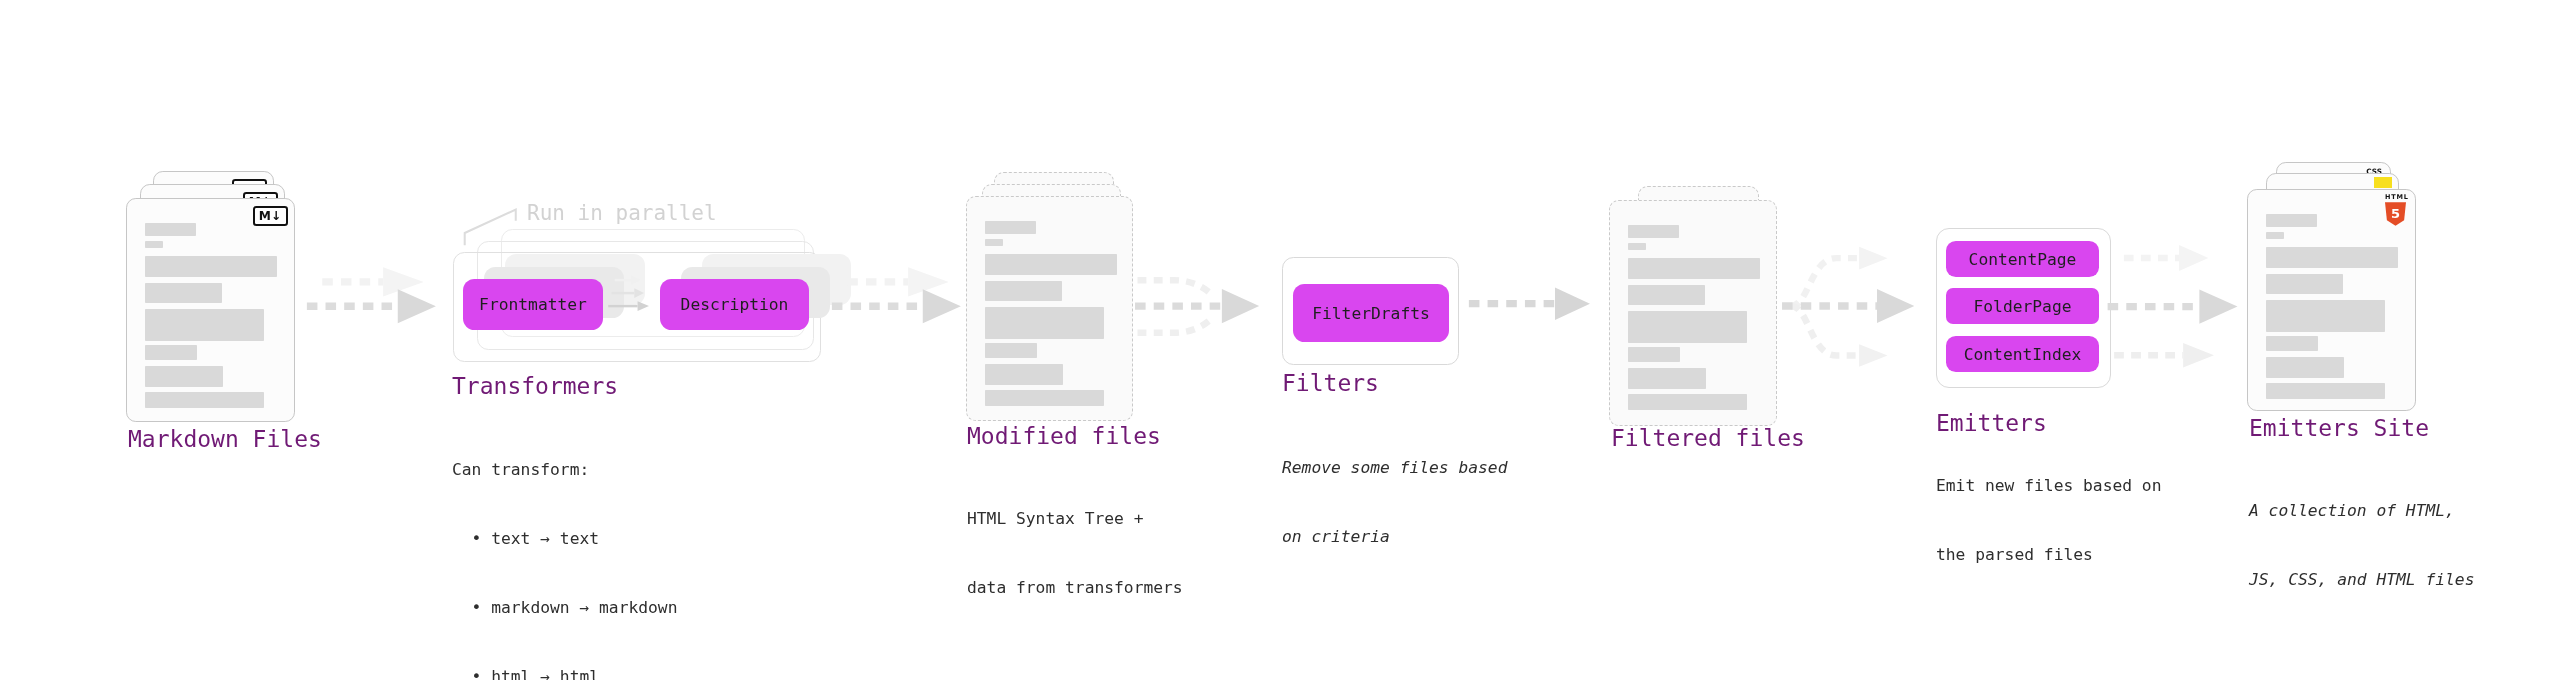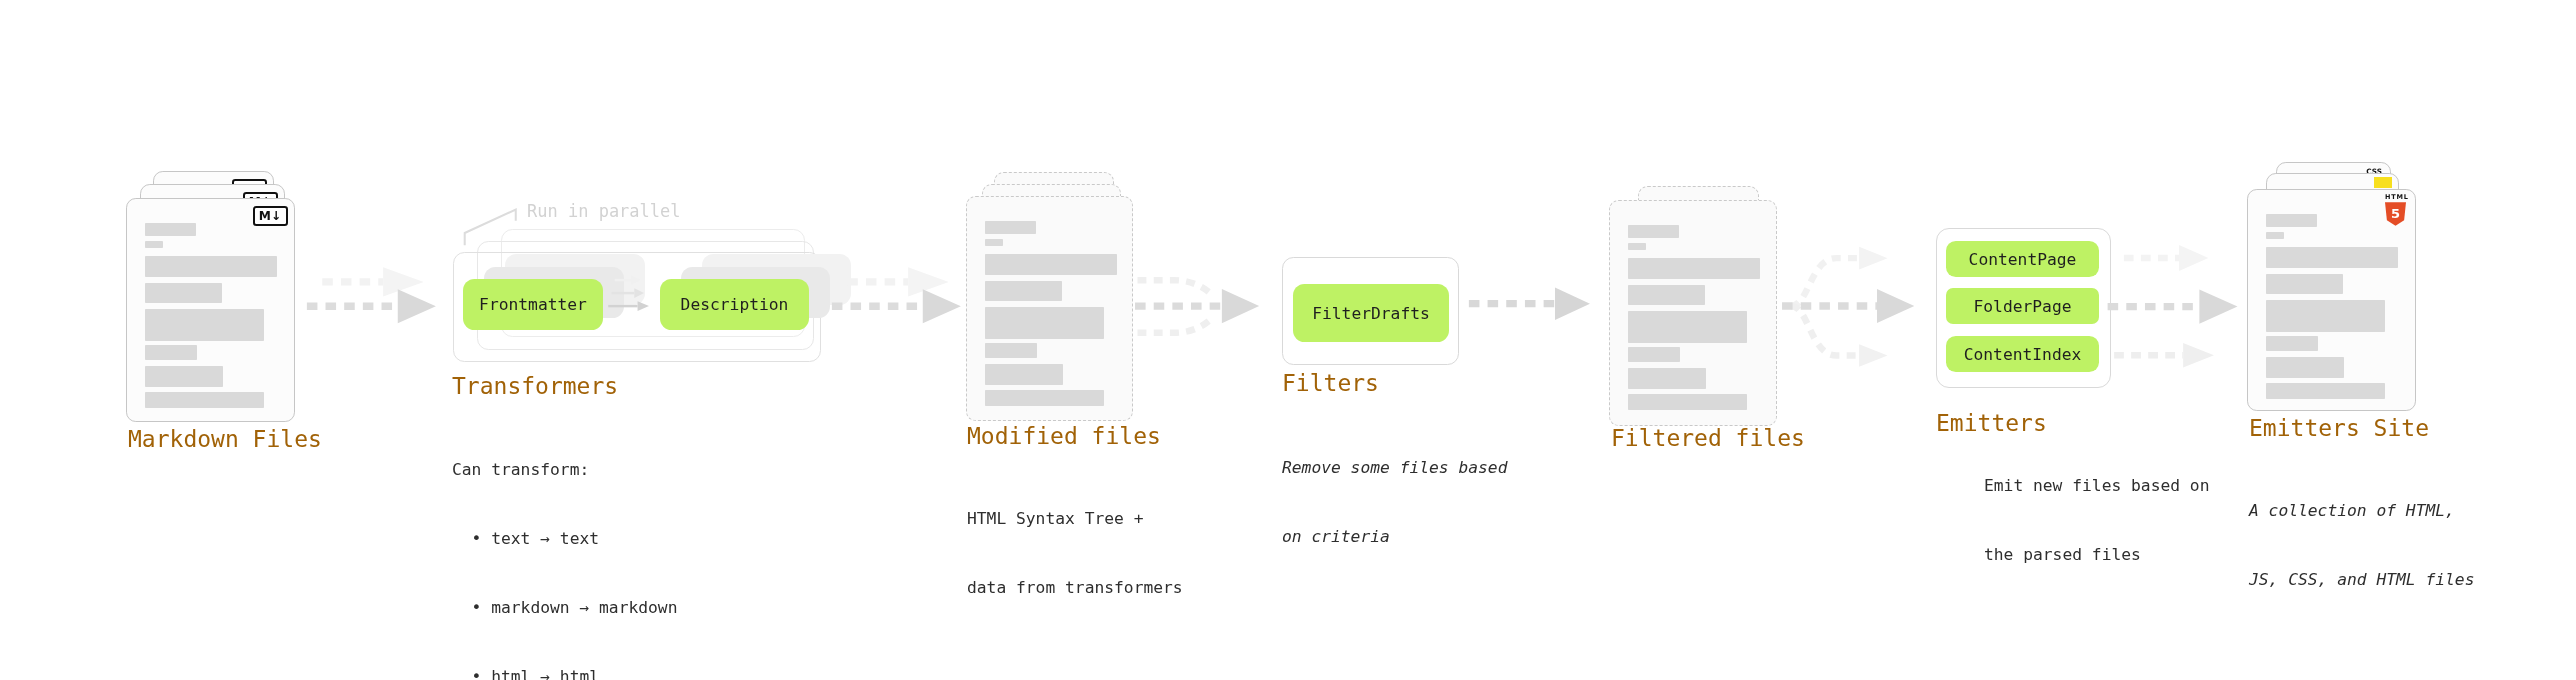--- a/index.html
+++ b/index.html
@@ -6,23 +6,23 @@
   .canvas{position:relative;width:2576px;height:681px;background:#ffffff;overflow:hidden;
           font-family:"DejaVu Sans Mono","Liberation Mono",monospace;color:#1c1c1c;}
 
   
   .abs{position:absolute;}
   .doc{position:absolute;border-radius:9.8px;background:#fcfcfc;}
   .doc.solid{border:1.6px solid #c6c6c6;}
   .doc.dashed{border:1.6px dashed #c9c9c9;background:#fafafa;}
   .doc-bars{position:absolute;left:18px;top:24.4px;}
   .bar{background:#d9d9d9;border-radius:0.8px;}
-  .stage-title{position:absolute;font-size:23px;line-height:1;color:#a16207;white-space:pre;}
+  .stage-title{position:absolute;font-size:23px;line-height:1;color:#701a75;white-space:pre;}
   .stage-desc{position:absolute;font-size:16.3px;line-height:23px;color:#2e2e2e;white-space:pre;}
-  .node{position:absolute;background:#bef264;border-radius:11.4px;display:flex;align-items:center;
+  .node{position:absolute;background:#d946ef;border-radius:11.4px;display:flex;align-items:center;
         justify-content:center;font-size:16.3px;color:#1f1f1f;white-space:pre;}
   .ghost1{background:#e9e9e9;}
   .ghost2{background:#f2f2f2;}
 
   
   #md-back2{left:153px;top:171px;width:119px;height:203px;}
   #md-back1{left:140px;top:184px;width:143px;height:211px;}
   #md-front{left:126px;top:198px;width:167px;height:222px;}
   .md-badge{position:absolute;top:7.3px;right:6.5px;width:35px;height:19.5px;box-sizing:border-box;
             border:2.4px solid #111;border-radius:3.3px;background:#fff;color:#111;font-weight:bold;
@@ -36,21 +36,21 @@
   #tr-box-mid{left:477px;top:241px;width:335px;height:107px;border:1.6px solid #e7e7e7;}
   #tr-box-front{left:453px;top:252px;width:366px;height:108px;border:1.6px solid #e0e0e0;}
   #tr-g2-a{left:505px;top:254px;width:140px;height:51px;}
   #tr-g2-b{left:702px;top:254px;width:149px;height:51px;}
   #tr-g1-a{left:484px;top:267px;width:140px;height:51px;}
   #tr-g1-b{left:681px;top:267px;width:149px;height:51px;}
   #tr-front-a{left:463px;top:279px;width:140px;height:51px;}
   #tr-front-b{left:660px;top:279px;width:149px;height:51px;}
   #tr-arrows{left:605px;top:271px;}
   #tr-callout{left:459px;top:203px;}
-  #tr-annot{left:527px;top:201px;font-size:17px;color:#d2d2d2;white-space:pre;}
+  #tr-annot{left:527px;top:201px;font-size:21px;color:#d2d2d2;white-space:pre;}
   #t2{left:452px;top:375px;}
   #desc2{left:452px;top:412px;}
 
   
   #mf-back2{left:994px;top:172px;width:118px;height:195px;}
   #mf-back1{left:982px;top:184px;width:137px;height:203px;}
   #mf-front{left:966px;top:196px;width:165px;height:223px;}
   #t3{left:967px;top:425px;}
   #desc3{left:967px;top:461px;}
 
@@ -66,21 +66,21 @@
   #ff-front{left:1609px;top:200px;width:166px;height:224px;}
   #t5{left:1611px;top:427px;}
 
   
   #em-box{left:1936px;top:228px;width:173px;height:158px;border:1.6px solid #d9d9d9;
           border-radius:13px;background:#fff;position:absolute;}
   #em-n1{left:1946px;top:241px;width:153px;height:36px;border-radius:9.8px;}
   #em-n2{left:1946px;top:288px;width:153px;height:36px;border-radius:7px;}
   #em-n3{left:1946px;top:336px;width:153px;height:36px;border-radius:9.8px;}
   #t6{left:1936px;top:412px;}
-  #desc6{left:1936px;top:428px;margin-left:48px;}
+  #desc6{left:1936px;top:428px;}
 
   
   #gs-back2{left:2276px;top:162px;width:113px;height:195px;}
   #gs-back1{left:2266px;top:173px;width:131px;height:203px;}
   #gs-front{left:2247px;top:189px;width:167px;height:220px;}
   .css-ico{position:absolute;top:4.9px;right:8.1px;font-size:7.3px;font-weight:bold;color:#111;
            line-height:8.1px;border-bottom:2.4px solid #2f6df6;padding-bottom:0.8px;
            font-family:"DejaVu Sans","Liberation Sans",sans-serif;}
   .js-ico{position:absolute;top:3.3px;right:6.5px;width:18px;height:10.6px;background:#f7df1e;}
   .html5-ico{position:absolute;top:4.1px;right:9px;width:21px;text-align:center;}

